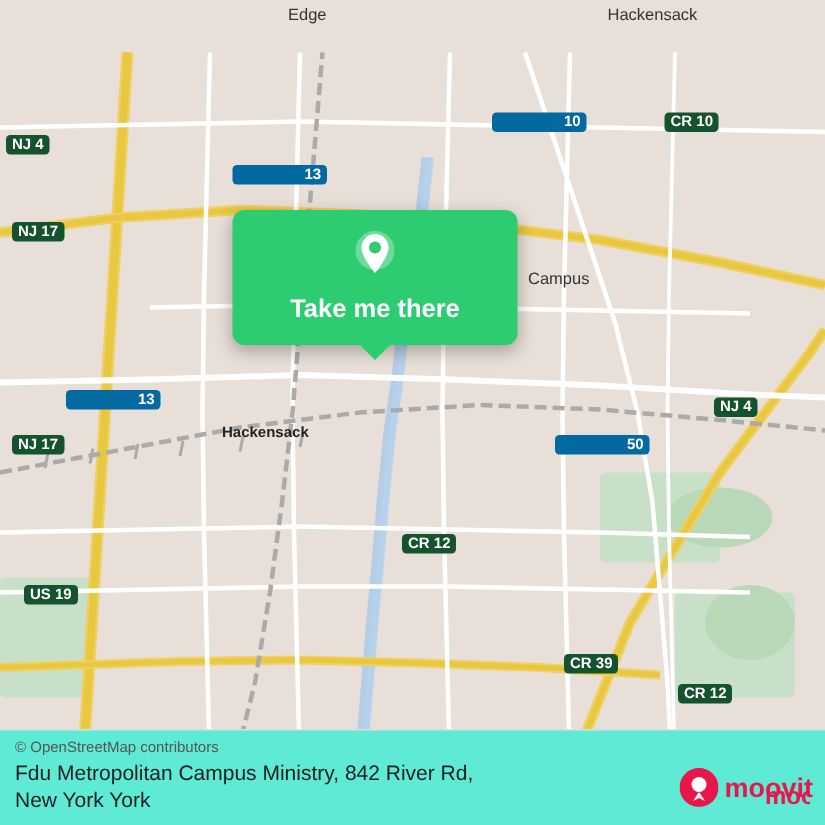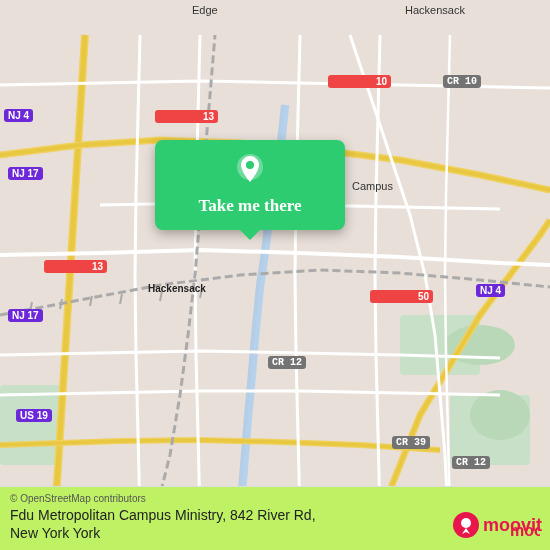--- a/index.html
+++ b/index.html
@@ -28,21 +28,21 @@
       width: 100%;
       height: 100%;
     }
 
     
     .bottom-bar {
       position: absolute;
       bottom: 0;
       left: 0;
       width: 100%;
-      background: #bef264;
+      background: #5eead4;
       padding: 6px 10px 8px 10px;
       border-top: 1px solid #ddd;
       z-index: 10;
     }
 
     .attribution {
       font-size: 10px;
       color: #555;
       margin-bottom: 2px;
     }
@@ -75,21 +75,20 @@
       left: 155px;
       width: 190px;
       background: #2ecc71;
       border-radius: 8px;
       padding: 12px 16px 14px 16px;
       z-index: 20;
       display: flex;
       flex-direction: column;
       align-items: center;
       box-shadow: 0 4px 12px rgba(0,0,0,0.3);
-      font-family: Liberation Serif, serif;
     }
 
     .popup-card::after {
       content: '';
       position: absolute;
       bottom: -10px;
       left: 50%;
       transform: translateX(-50%);
       border-left: 10px solid transparent;
       border-right: 10px solid transparent;
@@ -132,23 +131,23 @@
     .route-badge {
       position: absolute;
       border-radius: 3px;
       font-size: 10px;
       font-weight: bold;
       color: white;
       padding: 1px 4px;
       z-index: 6;
     }
 
-    .badge-green { background: #ef4444; padding-left: 48px; }
-    .badge-blue  { background: #6d28d9; margin-top: 19px; }
-    .badge-gray  { background: #737373; font-family: Liberation Mono, monospace; }
+    .badge-green { background: #0369a1; padding-left: 48px; }
+    .badge-blue  { background: #14532d; }
+    .badge-gray  { background: #14532d; }
   </style>
 </head>
 <body>
 
 <div class="container">
 
   <svg class="map-bg roads" viewBox="0 0 550 480" xmlns="http://www.w3.org/2000/svg">
 
     <rect width="550" height="480" fill="#e8e0d8"></rect>
 
@@ -209,21 +208,21 @@
   <span class="route-badge badge-blue" style="top:148px; left:8px">NJ 17</span>
   <span class="route-badge badge-green" style="top:110px; left:155px">13</span>
   <span class="route-badge badge-green" style="top:75px; left:328px">10</span>
   <span class="route-badge badge-gray" style="top:75px; left:443px">CR 10</span>
   <span class="route-badge badge-blue" style="top:290px; left:8px">NJ 17</span>
   <span class="route-badge badge-green" style="top:260px; left:44px">13</span>
   <span class="route-badge badge-blue" style="top:265px; left:476px">NJ 4</span>
   <span class="route-badge badge-green" style="top:290px; left:370px">50</span>
   <span class="route-badge badge-gray" style="top:356px; left:268px">CR 12</span>
   <span class="route-badge badge-blue" style="top:390px; left:16px">US 19</span>
-  <span class="route-badge badge-gray" style="top:436px; left:392px">CR 39</span>
+  <span class="route-badge badge-gray" style="top:436px; left:376px">CR 39</span>
   <span class="route-badge badge-gray" style="top:456px; left:452px">CR 12</span>
 
   <div class="popup-card">
     <svg class="pin-icon" viewBox="0 0 36 36" fill="none" xmlns="http://www.w3.org/2000/svg">
       <circle cx="18" cy="15" r="13" fill="white" opacity="0.3"></circle>
       <path d="M18 4C13.03 4 9 8.03 9 13C9 19.75 18 30 18 30C18 30 27 19.75 27 13C27 8.03 22.97 4 18 4Z" fill="white"></path>
       <circle cx="18" cy="13" r="4" fill="#2ecc71"></circle>
     </svg>
     <span class="take-me-there">Take me there</span>
   </div>

